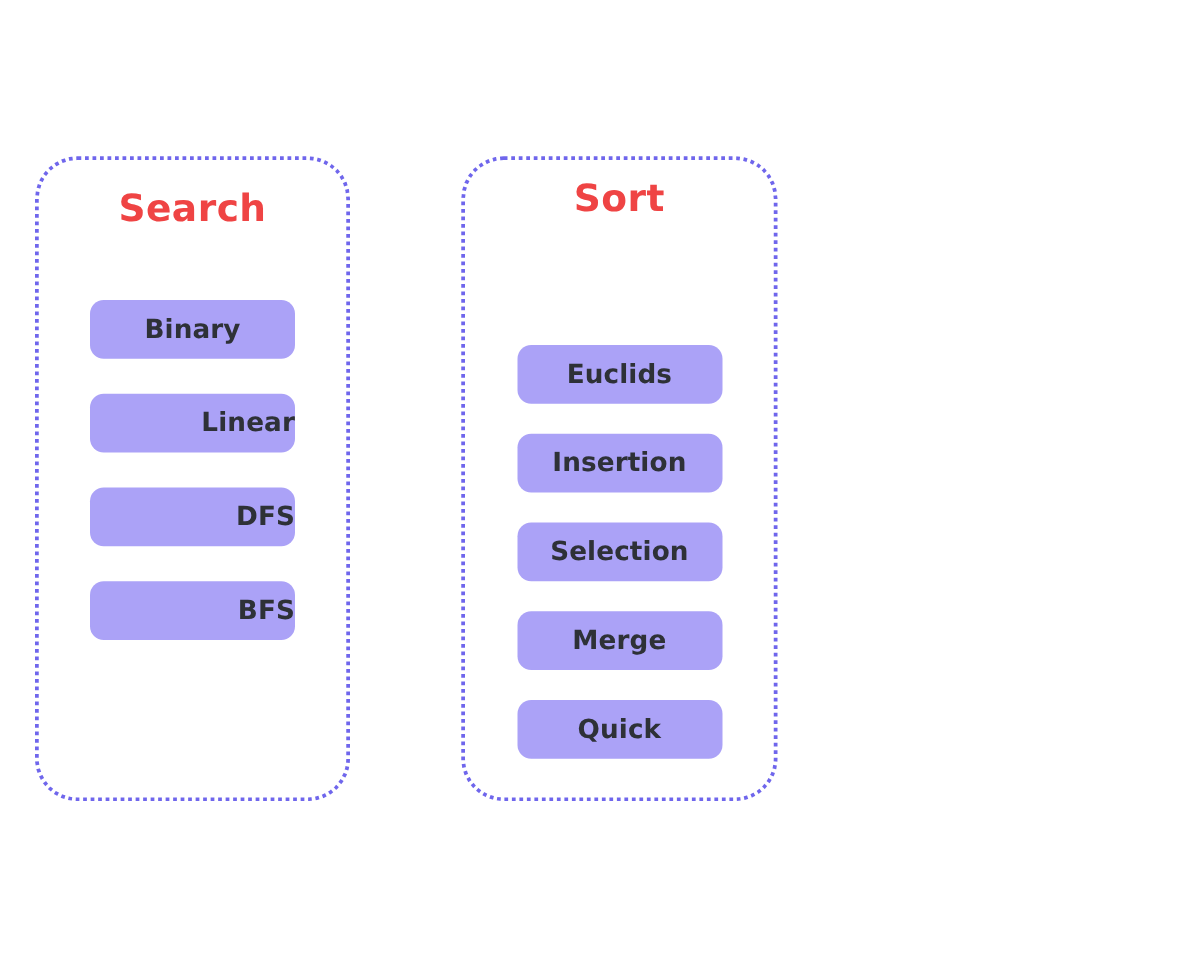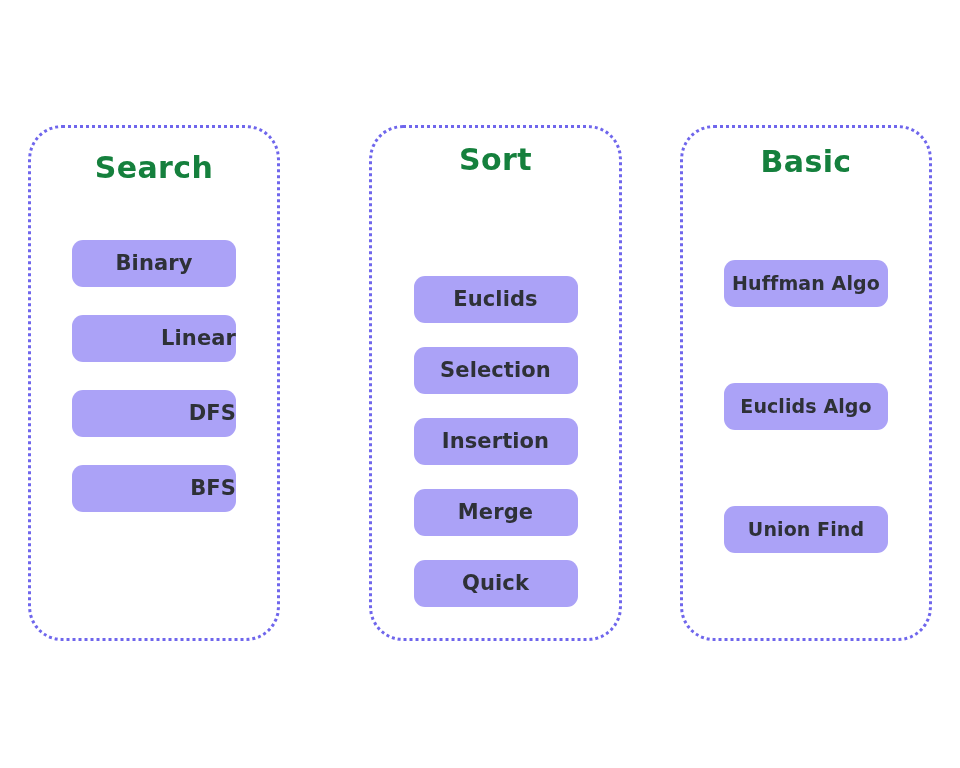--- a/index.html
+++ b/index.html
@@ -36,21 +36,21 @@
   }
 
   .col-search { left: 28px;  top: 125px; width: 252px; height: 516px; }
   .col-sort   { left: 369px; top: 125px; width: 253px; height: 516px; gap: 48px; }
   .col-basic  { left: 680px; top: 125px; width: 252px; height: 516px; }
 
   
   .col-title {
     font-size: 30px;
     font-weight: 900;
-    color: #15803d;
+    color: #ef4444;
     letter-spacing: 0.4px;
     line-height: 1;
     text-align: center;
     user-select: none;
     white-space: nowrap;
   }
   .col-search .col-title { margin-top: 25px; }
   .col-sort   .col-title { margin-top: 17px; }
   .col-basic  .col-title { margin-top: 19px; }
 
@@ -106,29 +106,21 @@
       <button class="algo-btn">Linear</button>
       <button class="algo-btn">DFS</button>
       <button class="algo-btn">BFS</button>
     </div>
   </section>
 
   <section class="column col-sort">
     <h2 class="col-title">Sort</h2>
     <div class="algo-list">
       <button class="algo-btn">Euclids</button>
+      <button class="algo-btn">Insertion</button>
       <button class="algo-btn">Selection</button>
-      <button class="algo-btn">Insertion</button>
       <button class="algo-btn">Merge</button>
       <button class="algo-btn">Quick</button>
     </div>
   </section>
 
-  <section class="column col-basic">
-    <h2 class="col-title">Basic</h2>
-    <div class="algo-list">
-      <button class="algo-btn wide">Huffman Algo</button>
-      <button class="algo-btn wide">Euclids Algo</button>
-      <button class="algo-btn wide">Union Find</button>
-    </div>
-  </section>
 
 </div>
 
 </body></html>

